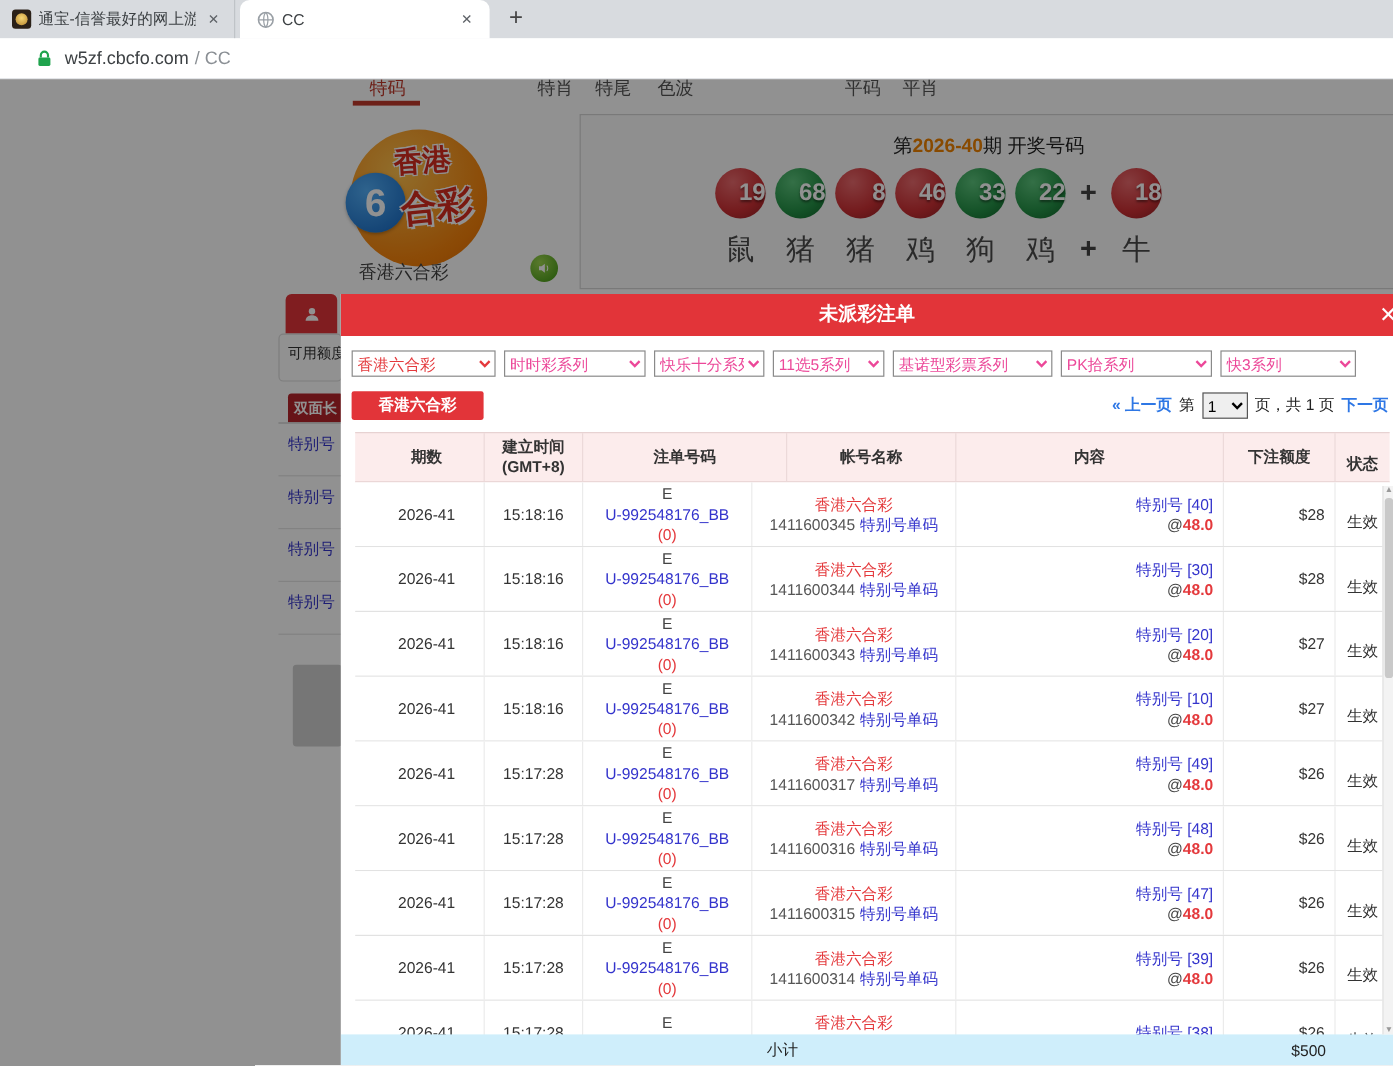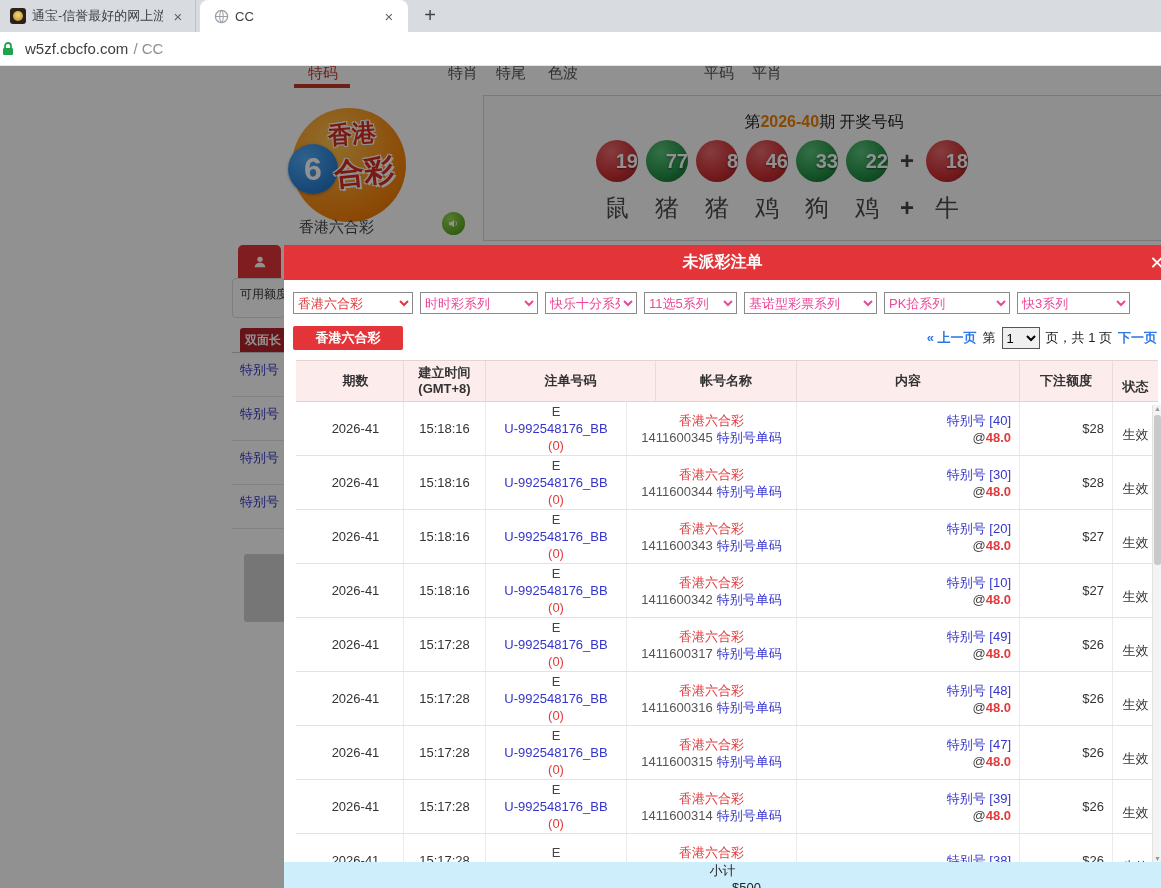--- a/index.html
+++ b/index.html
@@ -18,21 +18,21 @@
   .tab2{left:200px;width:208px;background:#fff;border-radius:8px 8px 0 0;padding:0 10px 0 14px;}
   .tab-title{flex:1;white-space:nowrap;overflow:hidden;margin:0 6px;}
   .tab-close{color:#5f6368;font-size:15px;width:18px;text-align:center;cursor:pointer;}
   .favicon{width:16px;height:16px;border-radius:3px;background:#2b2118;position:relative;flex:0 0 16px;}
   .favicon::after{content:"";position:absolute;left:3px;top:3px;width:10px;height:10px;border-radius:50%;
      background:radial-gradient(circle at 50% 40%,#f6d675,#b8862e);}
   .globe{width:15px;height:15px;flex:0 0 15px;}
   .newtab{position:absolute;left:418px;top:4px;width:24px;height:24px;font-size:20px;color:#444;
      text-align:center;line-height:23px;cursor:pointer;}
   .urlbar{position:absolute;left:0;top:32px;width:100%;height:34px;background:#fff;
-     border-bottom:1px solid #e3e5e8;display:flex;align-items:center;padding-left:0;z-index:5;}
+     border-bottom:1px solid #e3e5e8;display:flex;align-items:center;padding-left:29px;z-index:5;}
   .lock{width:16px;height:16px;margin-right:9px;}
   .url-host{font-size:15px;color:#3c4043;}
   .url-suffix{font-size:15px;color:#8a8f94;margin-left:5px;}
 
   
   .page{position:absolute;left:0;top:66px;width:100%;height:822px;background:#fff;overflow:hidden;}
   .bgnav{position:absolute;left:0;top:-8px;width:100%;height:24px;}
   .bgnav-item{position:absolute;font-size:15px;color:#555;top:6px;}
   .bgnav-item:nth-child(1){left:308px;color:#c0392b;}
   .bgnav-item:nth-child(2){left:448px;}
@@ -118,21 +118,21 @@
   .cell.right{align-items:flex-end;padding-right:8px;}
   .cell.amount{flex-direction:row;justify-content:flex-end;padding-right:8px;}
   .blue{color:var(--link-blue);text-decoration:none;cursor:pointer;}
   .redtxt{color:var(--red-text);}
   .gray{color:#555;}
   .dark{color:#444;}
   .bold{font-weight:bold;}
   .ml4{margin-left:4px;}
 
   .tfoot{position:absolute;left:0;bottom:0;width:877px;height:26px;background:var(--footer-bg);
-     display:flex;align-items:center;font-size:13px;color:#222;z-index:5;flex-direction:column;}
+     display:flex;align-items:center;font-size:13px;color:#222;z-index:5;}
   .f-label{width:736px;text-align:center;}
   .f-total{width:93px;text-align:right;padding-right:8px;}
 
   .scrollbar{position:absolute;right:0;top:160px;bottom:26px;width:9px;background:#f3f3f3;
      border-left:1px solid #e2e2e2;z-index:6;}
   .sb-thumb{position:absolute;left:1px;top:10px;width:7px;height:150px;background:#c9c9c9;border-radius:3px;cursor:pointer;}
   .sb-arrow{position:absolute;left:0;width:9px;font-size:7px;color:#999;text-align:center;}
   .sb-up{top:0;} .sb-down{bottom:0;}
 </style>
 </head>
@@ -192,21 +192,21 @@
 
     <div class="draw-panel">
       <div class="draw-title">
         <span>第</span><span class="draw-period">2026-40</span><span>期 开奖号码</span>
       </div>
       <div class="balls" id="balls">
           <div class="ball red">
             <span>19</span>
           </div>
           <div class="ball green">
-            <span>77</span>
+            <span>68</span>
           </div>
           <div class="ball red">
             <span>8</span>
           </div>
           <div class="ball red">
             <span>46</span>
           </div>
           <div class="ball green">
             <span>33</span>
           </div>

